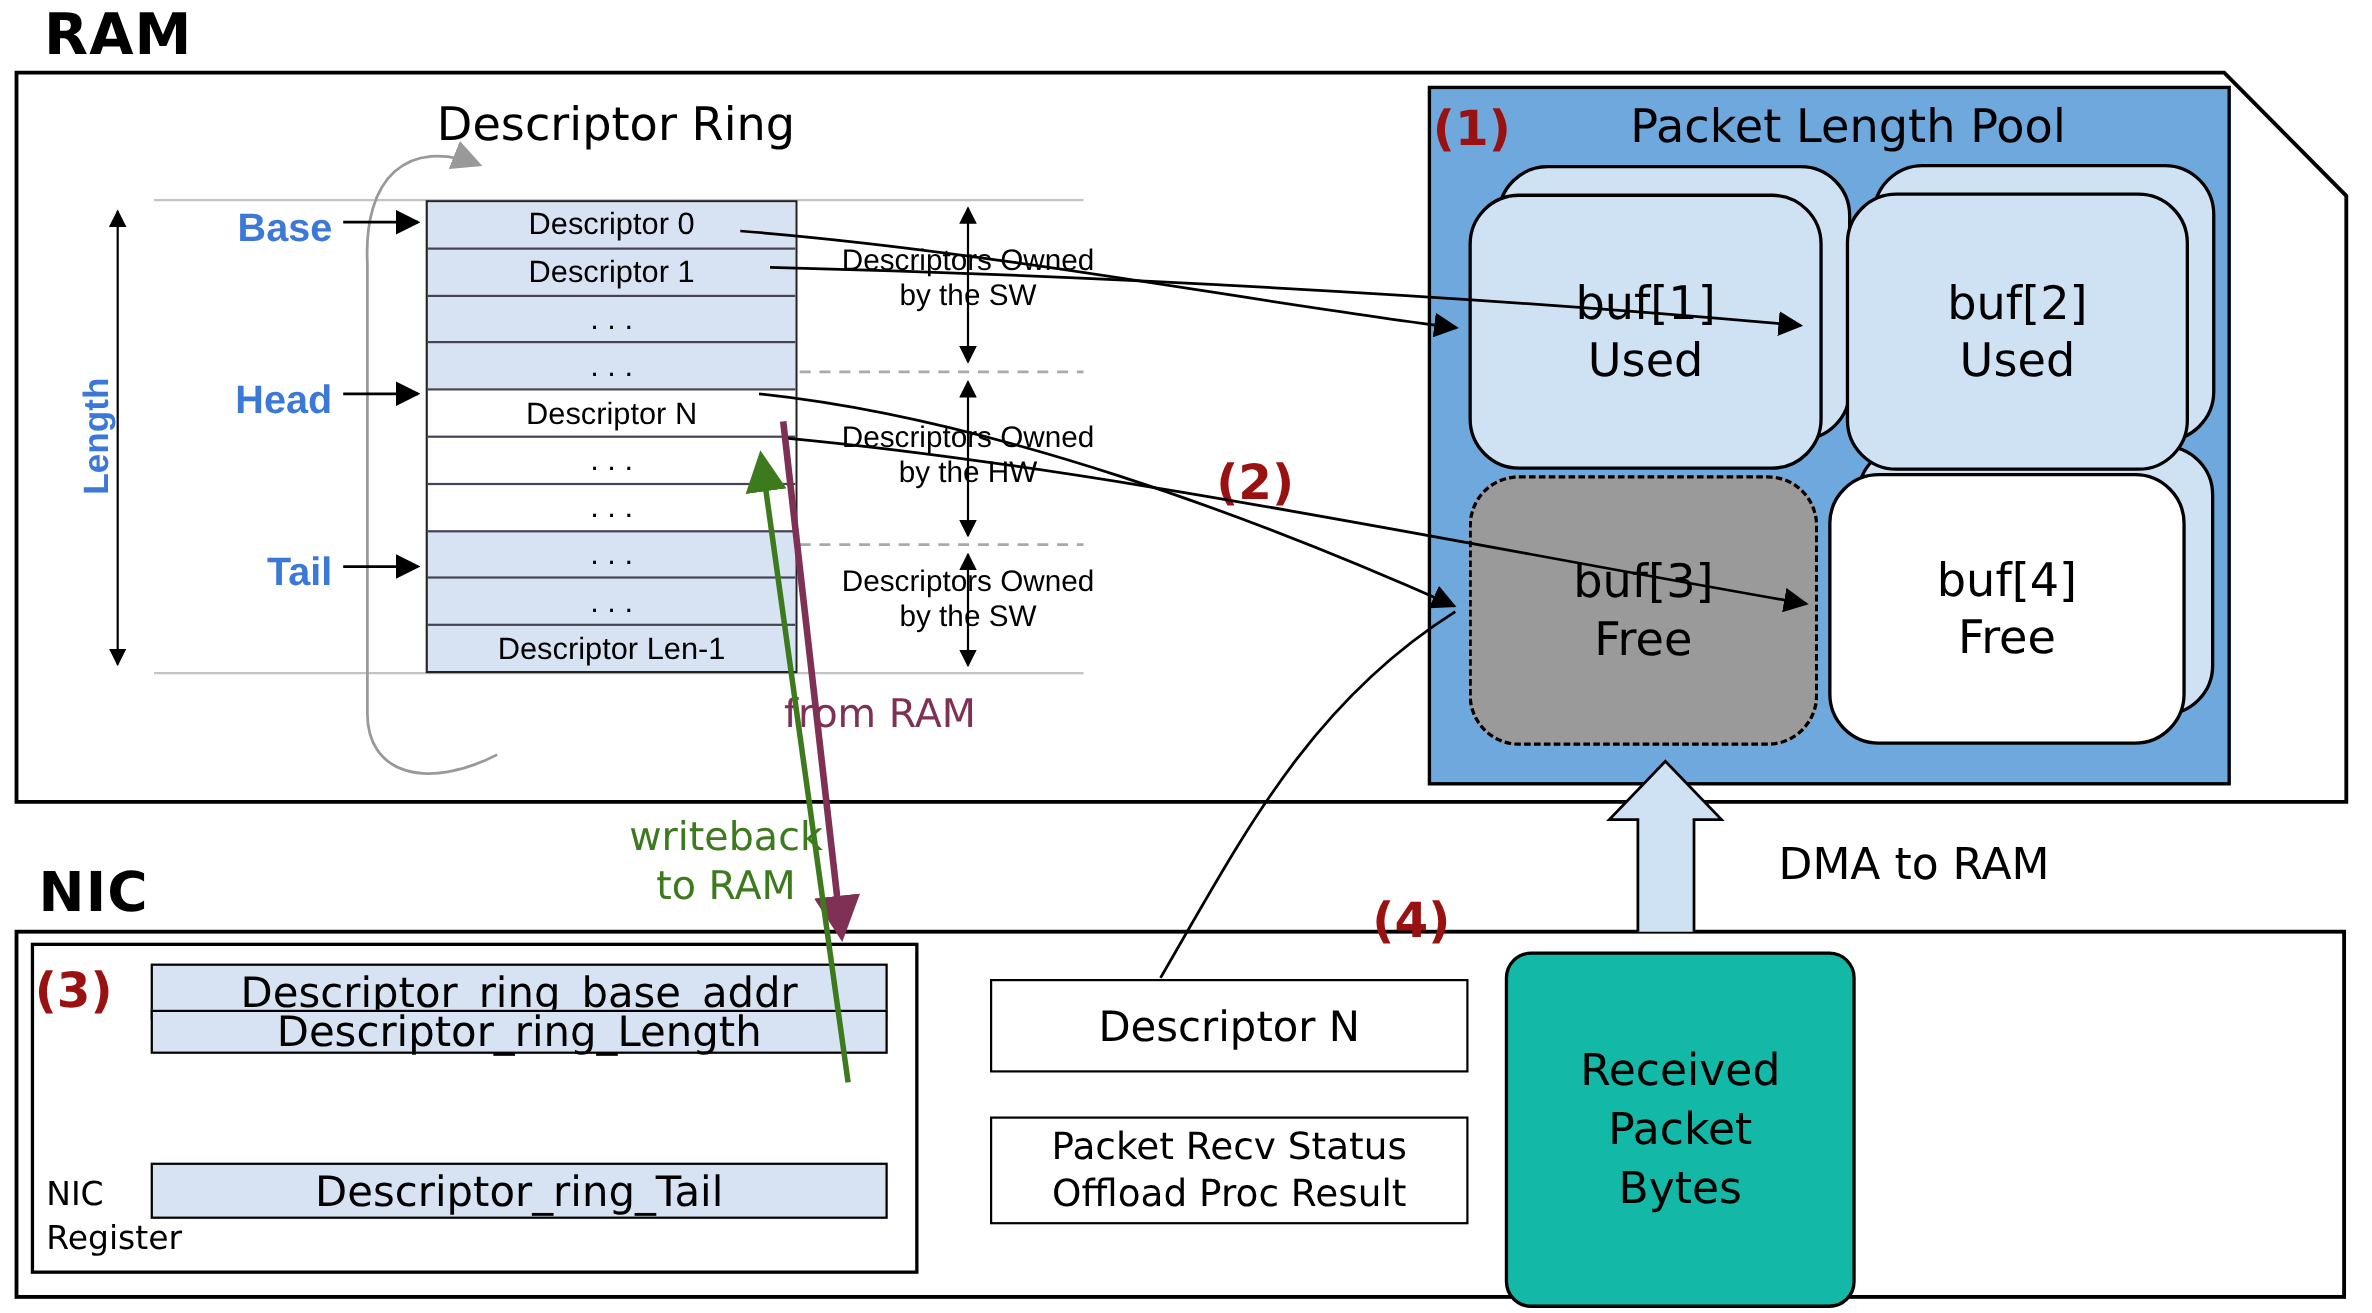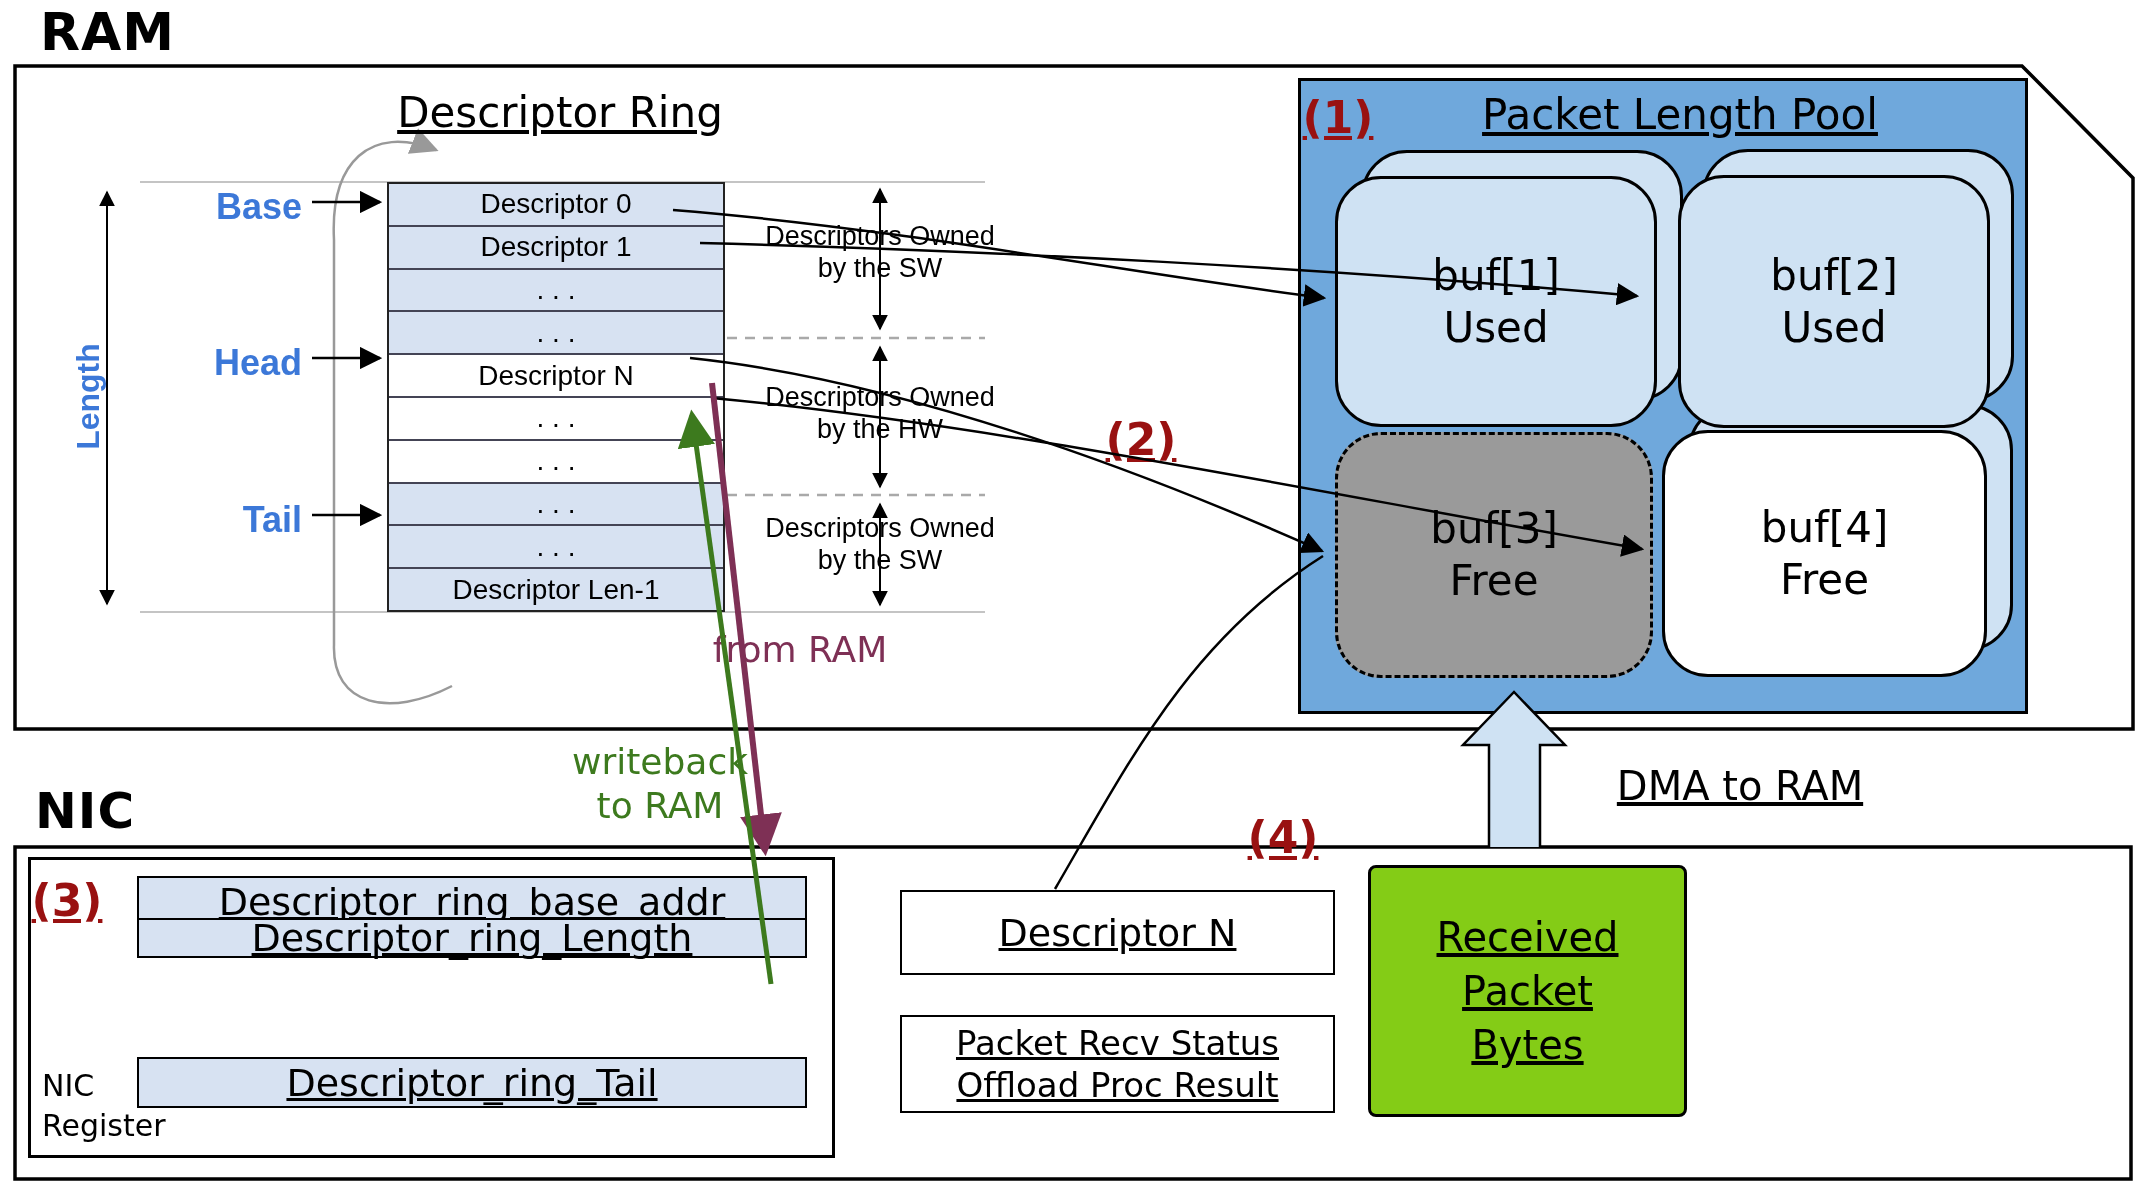--- a/index.html
+++ b/index.html
@@ -1,21 +1,21 @@
 <!DOCTYPE html>
 <html style="--pool-blue: #6fa8dc; --buf-light: #cfe2f3; --row-blue: #d7e2f2; --gray-buf: #9a9a9a; --label-blue: #3c78d8; --step-red: #991111; --green: #3d7a1e; --maroon: #7e3055;"><head>
 <meta charset="utf-8">
 <style>
   html,body{margin:0;padding:0;background:#fff;}
   #stage{position:relative;width:2156px;height:1194px;background:#fff;overflow:hidden;
          font-family:"DejaVu Sans",sans-serif;color:#000;}
   .abs{position:absolute;}
   svg.layer{position:absolute;left:0;top:0;pointer-events:none;}
   .bg{z-index:0;} .fg{z-index:5;}
-  .ctr{display:flex;align-items:center;justify-content:center;text-decoration:underline;}
+  .ctr{display:flex;align-items:center;justify-content:center;}
 
   
   .big-title{font-weight:bold;font-size:52px;letter-spacing:1px;}
 
   
   #ring-table{left:387px;top:182px;width:338px;height:430px;border:2px solid #222;
               box-sizing:border-box;display:flex;flex-direction:column;z-index:1;}
   .ring-row{flex:1;display:flex;align-items:center;justify-content:center;
             font-family:"Liberation Sans",sans-serif;font-size:28px;border-top:2px solid #445;}
   .ring-row:first-child{border-top:none;}
@@ -51,22 +51,22 @@
 
   
   #nic-inner{left:28px;top:857px;width:807px;height:301px;border:3px solid #000;
              box-sizing:border-box;z-index:1;background:#fff;}
   .register{left:137px;width:670px;height:51px;background:var(--row-blue);
             border:2.5px solid #000;box-sizing:border-box;font-size:38px;z-index:2;}
   #nic-caption{left:42px;top:1066px;font-size:30px;line-height:40px;z-index:2;}
   .plainbox{border:2.5px solid #000;box-sizing:border-box;background:#fff;z-index:2;}
   #descN-copy{left:900px;top:890px;width:435px;height:85px;font-size:38px;}
   #recv-status{left:900px;top:1015px;width:435px;height:98px;font-size:34px;line-height:42px;}
-  #received-bytes{left:1368px;top:865px;width:319px;height:252px;border:3px solid #000;
-                  border-radius:8px;box-sizing:border-box;background:#84cc16;z-index:2;
+  #received-bytes{left:1368px;top:865px;width:319px;height:324px;border:3px solid #000;
+                  border-radius:24px;box-sizing:border-box;background:#14b8a6;z-index:2;
                   font-size:40px;line-height:54px;}
 
   
   .ln-black{stroke:#000;fill:none;}
   .ln-gray{stroke:#999;fill:none;}
   .ln-guide{stroke:#c4c4c4;fill:none;}
   .ln-dash{stroke:#a9a9a9;fill:none;stroke-dasharray:10 8;}
   .ln-green{stroke:var(--green);fill:none;}
   .ln-maroon{stroke:var(--maroon);fill:none;}
   .mk-black{fill:#000;} .mk-gray{fill:#999;}

